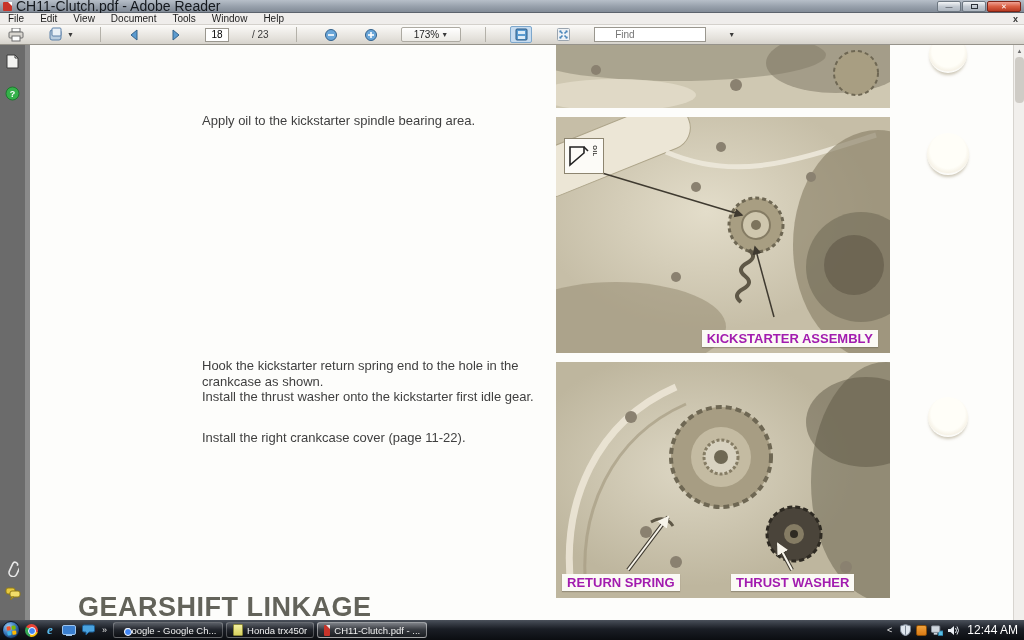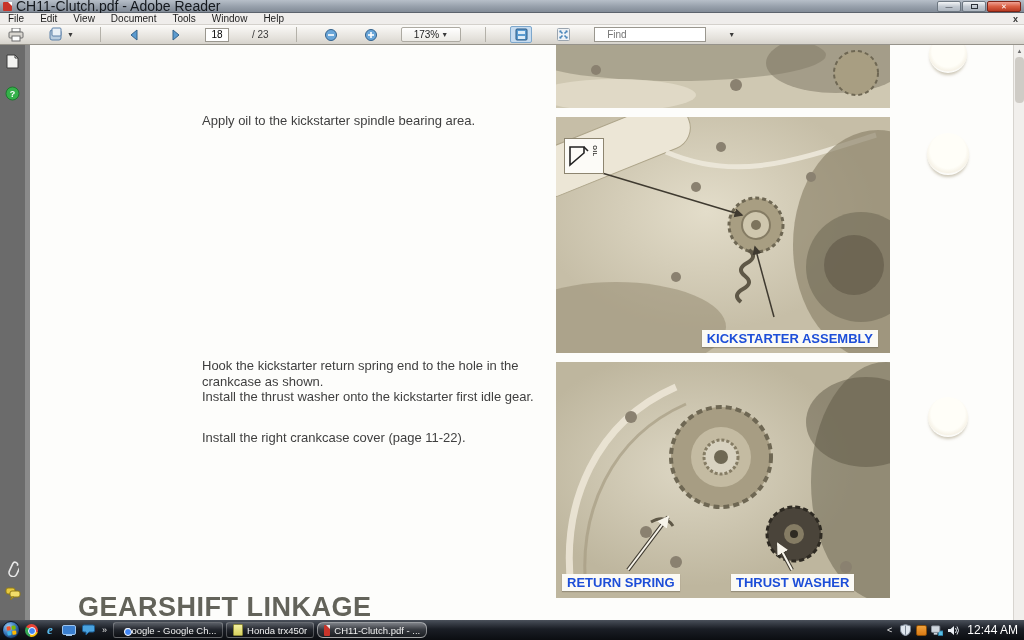--- a/index.html
+++ b/index.html
@@ -39,21 +39,21 @@
   .caret{font-size:7px;color:#3a3a3a;margin-left:2px;}
   .pageinput{width:24px;height:14px;border:1px solid #9a978f;background:#fff;
     font-size:10px;text-align:center;font-family:"Liberation Sans",sans-serif;padding:0;}
   .fraclabel{font-size:10px;color:#3a3a3a;margin:0 3px;}
   .zoombox{height:15px;border:1px solid #adaaa2;background:linear-gradient(#fff,#eceae5);
     display:flex;align-items:center;font-size:10px;color:#222;padding:0 12px;border-radius:2px;}
   .modebtn{width:22px;height:17px;border:1px solid transparent;border-radius:2px;
     display:flex;align-items:center;justify-content:center;}
   .modebtn.selected{background:#c7dcf0;border-color:#7da7cc;}
   .findbox{width:112px;height:15px;border:1px solid #9a978f;background:#fff;font-size:10px;
-    color:#8a8a8a;padding:0 12px;font-family:"Liberation Sans",sans-serif;}
+    color:#8a8a8a;padding:0 20px;font-family:"Liberation Sans",sans-serif;}
 
   
   .sidebar{position:absolute;left:0;top:45px;width:25px;height:575px;background:#6b6b6b;}
   .side-icon{position:absolute;left:4px;width:17px;height:17px;display:flex;
     align-items:center;justify-content:center;}
 
   
   .docarea{position:absolute;left:25px;top:45px;width:999px;height:575px;background:#8a8a8a;}
   .page{position:absolute;left:5px;top:0;width:983px;height:575px;background:#fdfdfb;overflow:hidden;}
   .scrollbar{position:absolute;right:0;top:0;width:11px;height:575px;background:#f1efec;
@@ -64,21 +64,21 @@
   .doctext{position:absolute;font-size:13px;line-height:15.5px;color:#3f3f3f;width:357px;}
   .just{text-align:justify;}
   .heading{position:absolute;font-size:27px;font-weight:bold;color:#63635a;letter-spacing:0.5px;}
 
   .hole{position:absolute;border-radius:50%;
     background:radial-gradient(circle at 50% 42%,#fffef8 55%,#f7f3e8 68%,rgba(255,255,255,0) 73%);
     box-shadow:0 3px 3px -1px rgba(165,155,128,0.55);}
 
   .photo{position:absolute;left:526px;width:334px;overflow:hidden;background:#d5cebb;}
   .photo svg{display:block;}
-  .plabel{position:absolute;background:#fbfaf5;color:#1d4ed8;font-weight:bold;font-size:13px;
+  .plabel{position:absolute;background:#fbfaf5;color:#a21caf;font-weight:bold;font-size:13px;
     padding:0px 5px;line-height:17px;box-shadow:0 1px 1px rgba(90,85,70,.4);white-space:nowrap;}
   .oilbox{position:absolute;left:8px;top:21px;width:40px;height:36px;background:#fcfbf7;
     border:1px solid #8d8570;display:flex;align-items:center;justify-content:flex-start;padding:2px;}
   .oiltext{position:absolute;right:3px;top:9px;font-size:6px;font-weight:bold;color:#2e2e2a;
     transform:rotate(90deg);letter-spacing:0.5px;}
 
   
   .taskbar{position:absolute;left:0;top:620px;width:1024px;height:20px;
     background:linear-gradient(#4a505a,#1a1e25 45%,#0b0d11);display:flex;align-items:center;
     padding:0 2px;gap:3px;}
@@ -88,21 +88,21 @@
   .orb .flag{position:absolute;left:4px;top:4px;width:9px;height:9px;transform:rotate(-8deg);
     display:grid;grid-template-columns:4px 4px;grid-template-rows:4px 4px;gap:1px;}
   .orb .flag i{border-radius:1px;}
   .ql{width:16px;height:16px;display:flex;align-items:center;justify-content:center;flex:none;}
   .chevron{color:#e8e8e8;font-size:9px;padding:0 3px;}
   .taskbtn{height:16px;display:flex;align-items:center;gap:4px;padding:0 6px;
     border:1px solid rgba(255,255,255,.25);border-radius:3px;
     background:linear-gradient(rgba(255,255,255,.16),rgba(255,255,255,.04) 50%,rgba(0,0,0,.12));
     color:#f0f0f0;font-size:9.5px;max-width:110px;overflow:hidden;white-space:nowrap;}
   .taskbtn.active{background:linear-gradient(rgba(255,255,255,.34),rgba(255,255,255,.12) 50%,rgba(255,255,255,.05));
-    border-color:rgba(255,255,255,.45);border-radius:6px;}
+    border-color:rgba(255,255,255,.45);}
   .tray{margin-left:auto;display:flex;align-items:center;gap:4px;padding-right:4px;}
   .tray .clock{color:#fff;font-size:12px;padding-left:4px;}
   .ticon{width:12px;height:12px;display:flex;align-items:center;justify-content:center;}
 
   .chrome-ball{width:13px;height:13px;border-radius:50%;position:relative;
     background:conic-gradient(#ea4335 0 30%,#fbbc05 30% 55%,#34a853 55% 85%,#ea4335 85%);}
   .chrome-ball::after{content:"";position:absolute;left:3.5px;top:3.5px;width:6px;height:6px;
     border-radius:50%;background:#4286f5;border:1px solid #fff;}
   .ie-e{color:#56b7e8;font-size:13px;font-weight:bold;font-family:"Liberation Serif",serif;font-style:italic;}
   .yellow-doc{width:10px;height:12px;background:linear-gradient(#f4f0a0,#d8d25e);border:1px solid #8d8a3a;border-radius:1px;}

